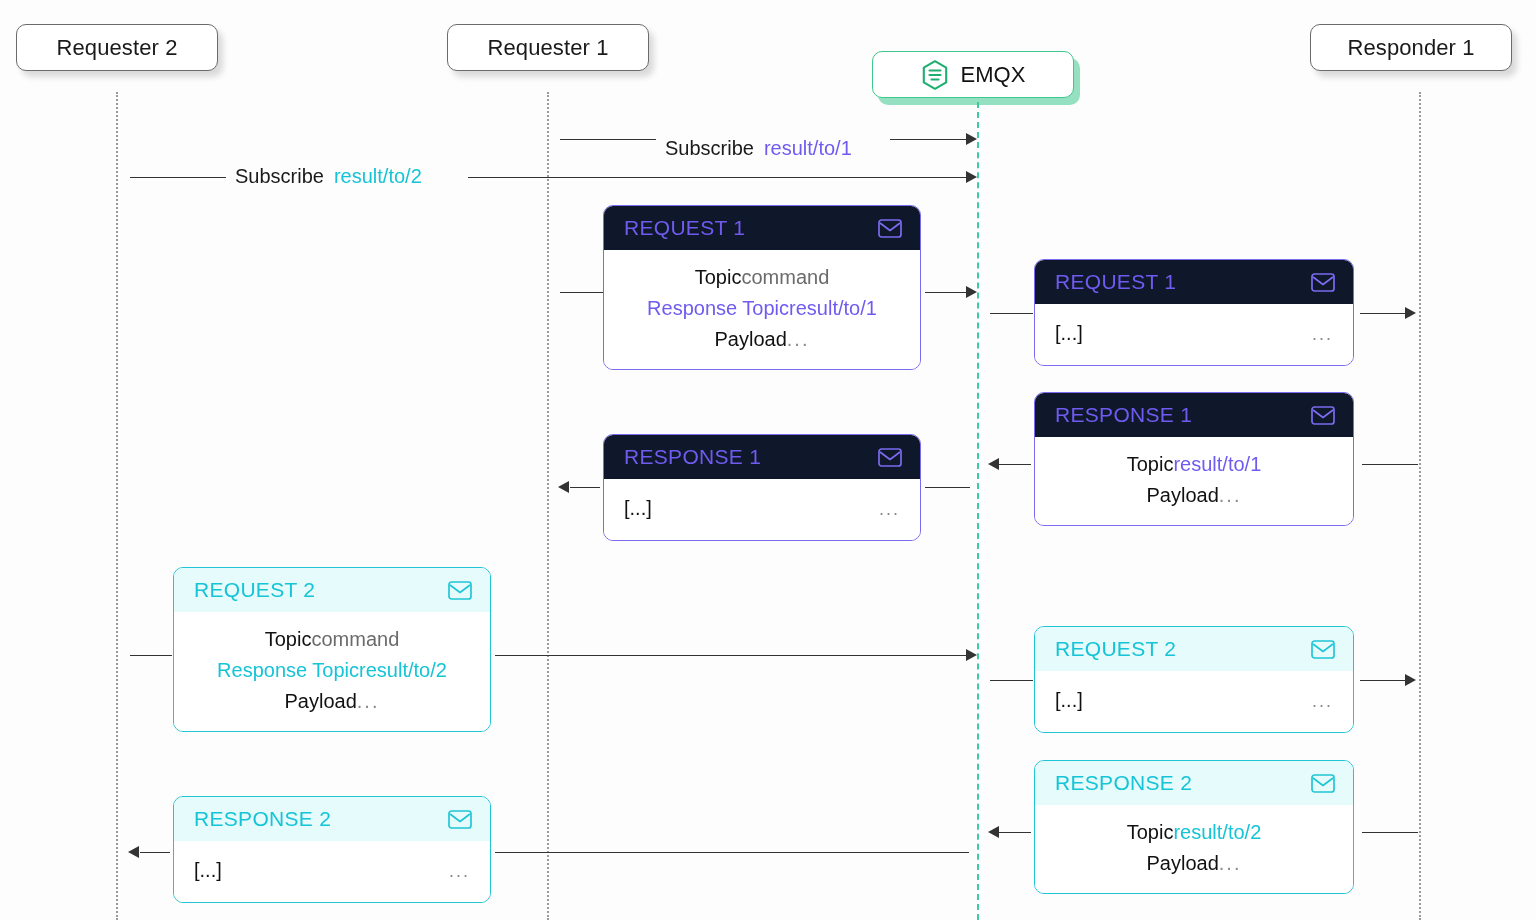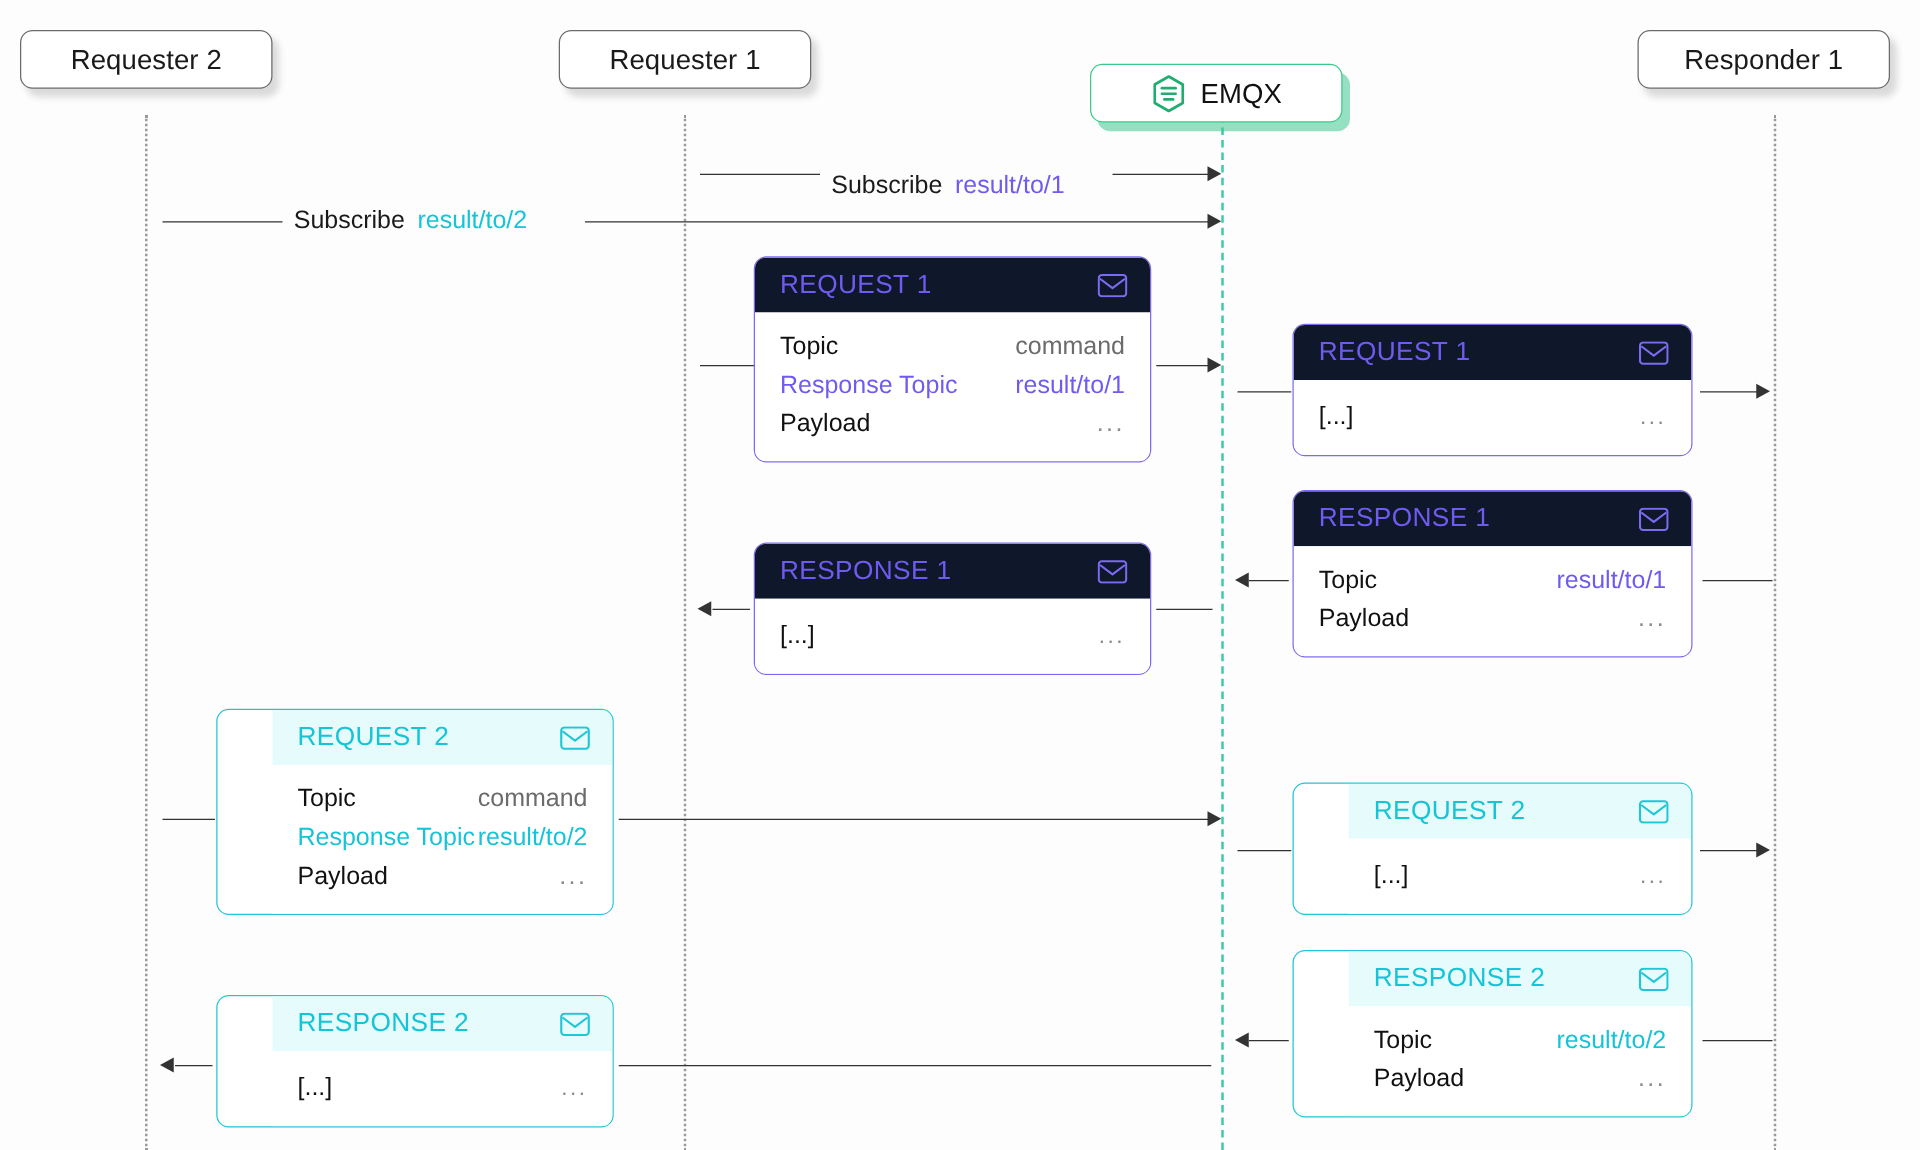--- a/index.html
+++ b/index.html
@@ -85,21 +85,21 @@
 
   
   .card {
     position: absolute;
     box-sizing: border-box;
     border-radius: 10px;
     background: #ffffff;
     overflow: hidden;
   }
   .card.purple { border: 1.6px solid #7b6bf0; }
-  .card.teal   { border: 1.6px solid #21c6d6; padding-left: 44px; }
+  .card.teal   { border: 1.6px solid #21c6d6; }
 
   .card-head {
     height: 44px;
     display: flex;
     align-items: center;
     justify-content: space-between;
     padding: 0 18px 0 20px;
     box-sizing: border-box;
   }
   .card.purple .card-head { background: #0f172a; }
@@ -113,21 +113,21 @@
   .card.teal   .card-title { color: #15c4d6; }
 
   .env-icon { width: 24px; height: 19px; display:block; }
 
   .card-body {
     padding: 12px 20px 14px 20px;
     background: #ffffff;
   }
   .kv {
     display: flex;
-    justify-content: space-between;
+    justify-content: center;
     align-items: baseline;
     font-size: 20px;
     line-height: 31px;
     color: #111111;
     white-space: nowrap;
   }
   .kv .k.accent-p { color: #6f5bf0; }
   .kv .k.accent-t { color: #15c4d6; }
   .kv .v { color: #6b6b6b; }
   .kv .v.accent-p { color: #6f5bf0; }

